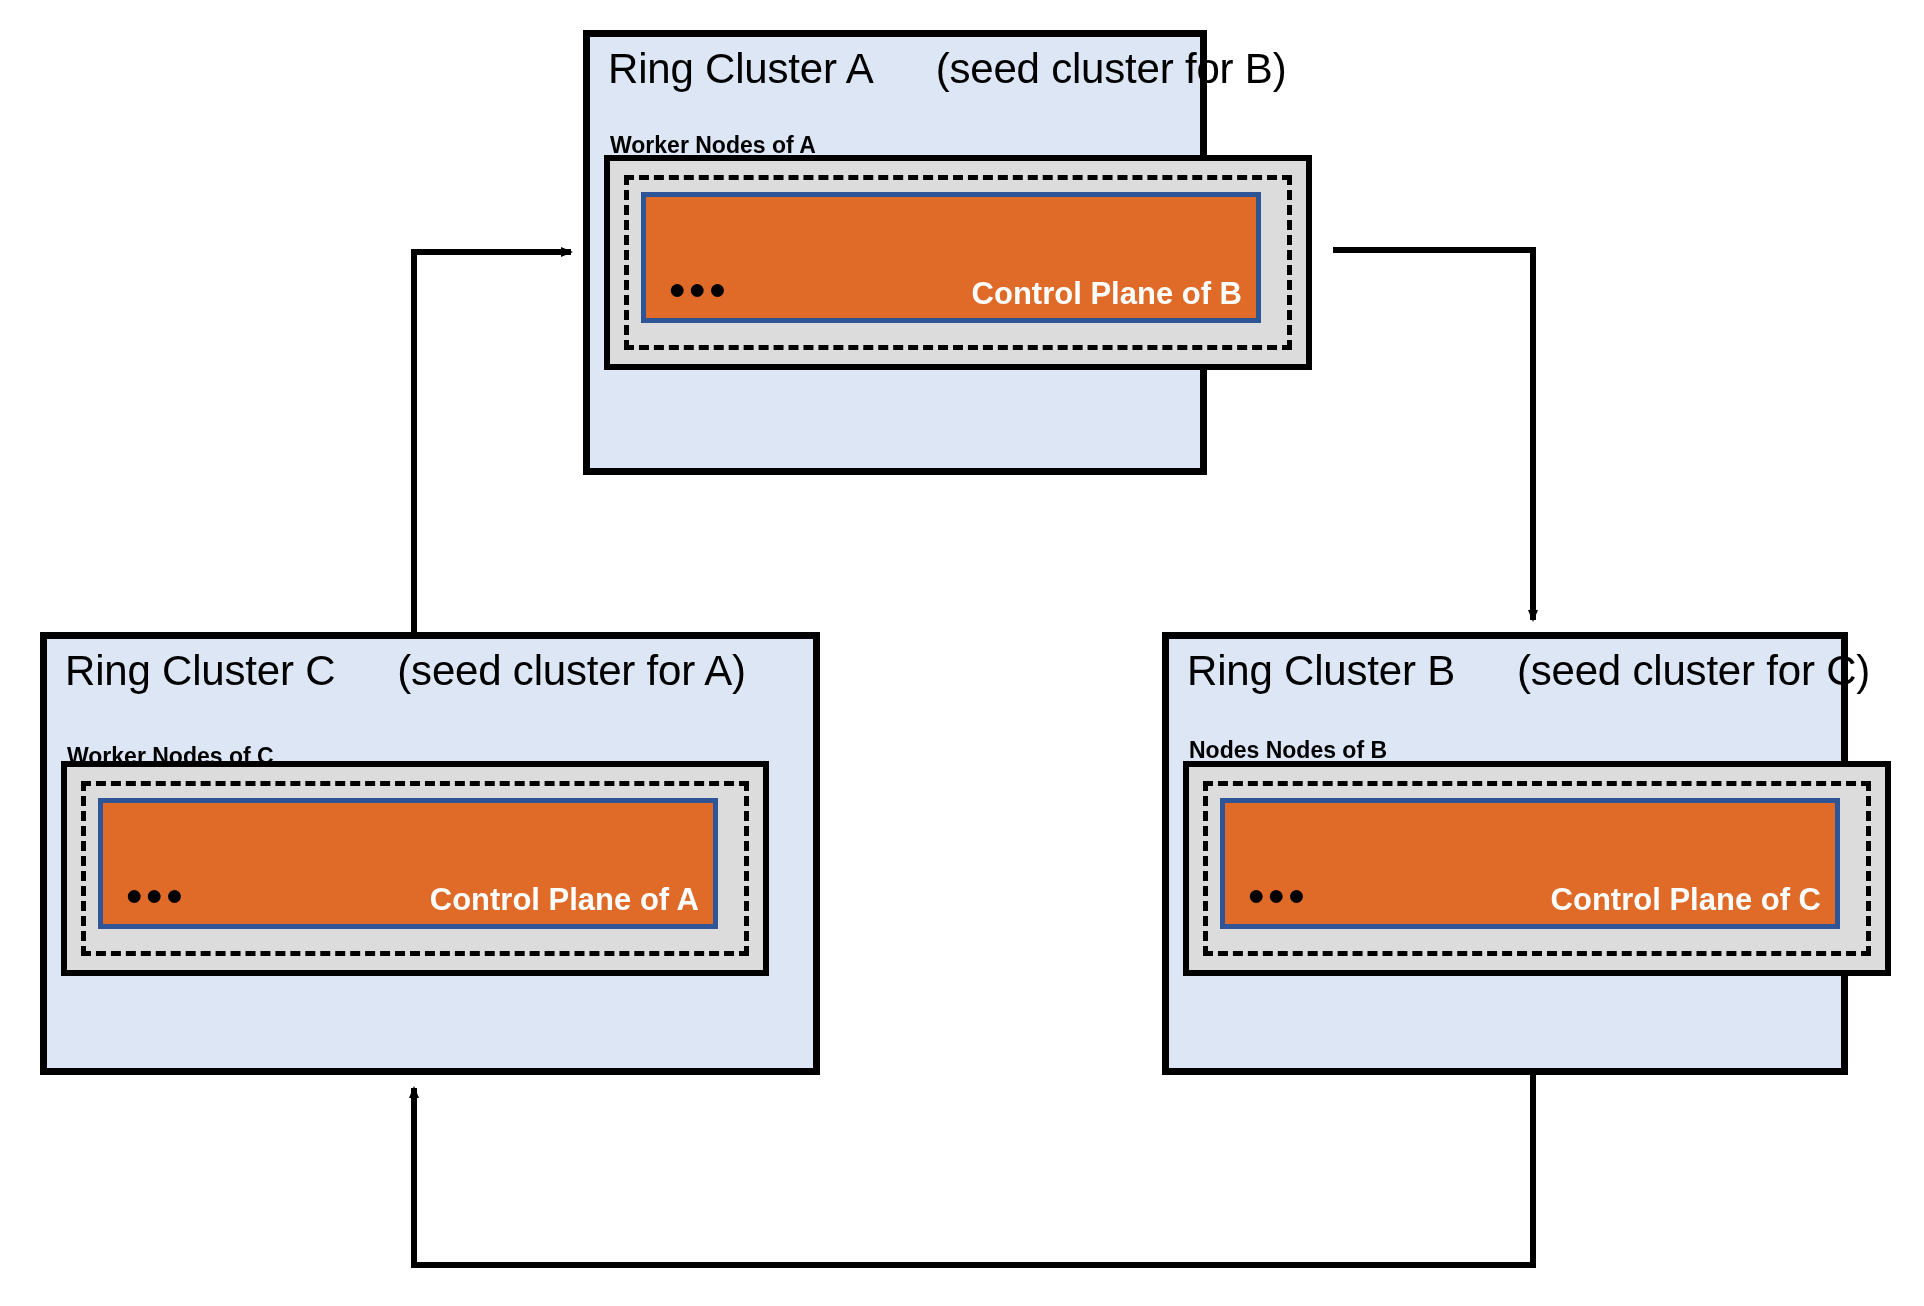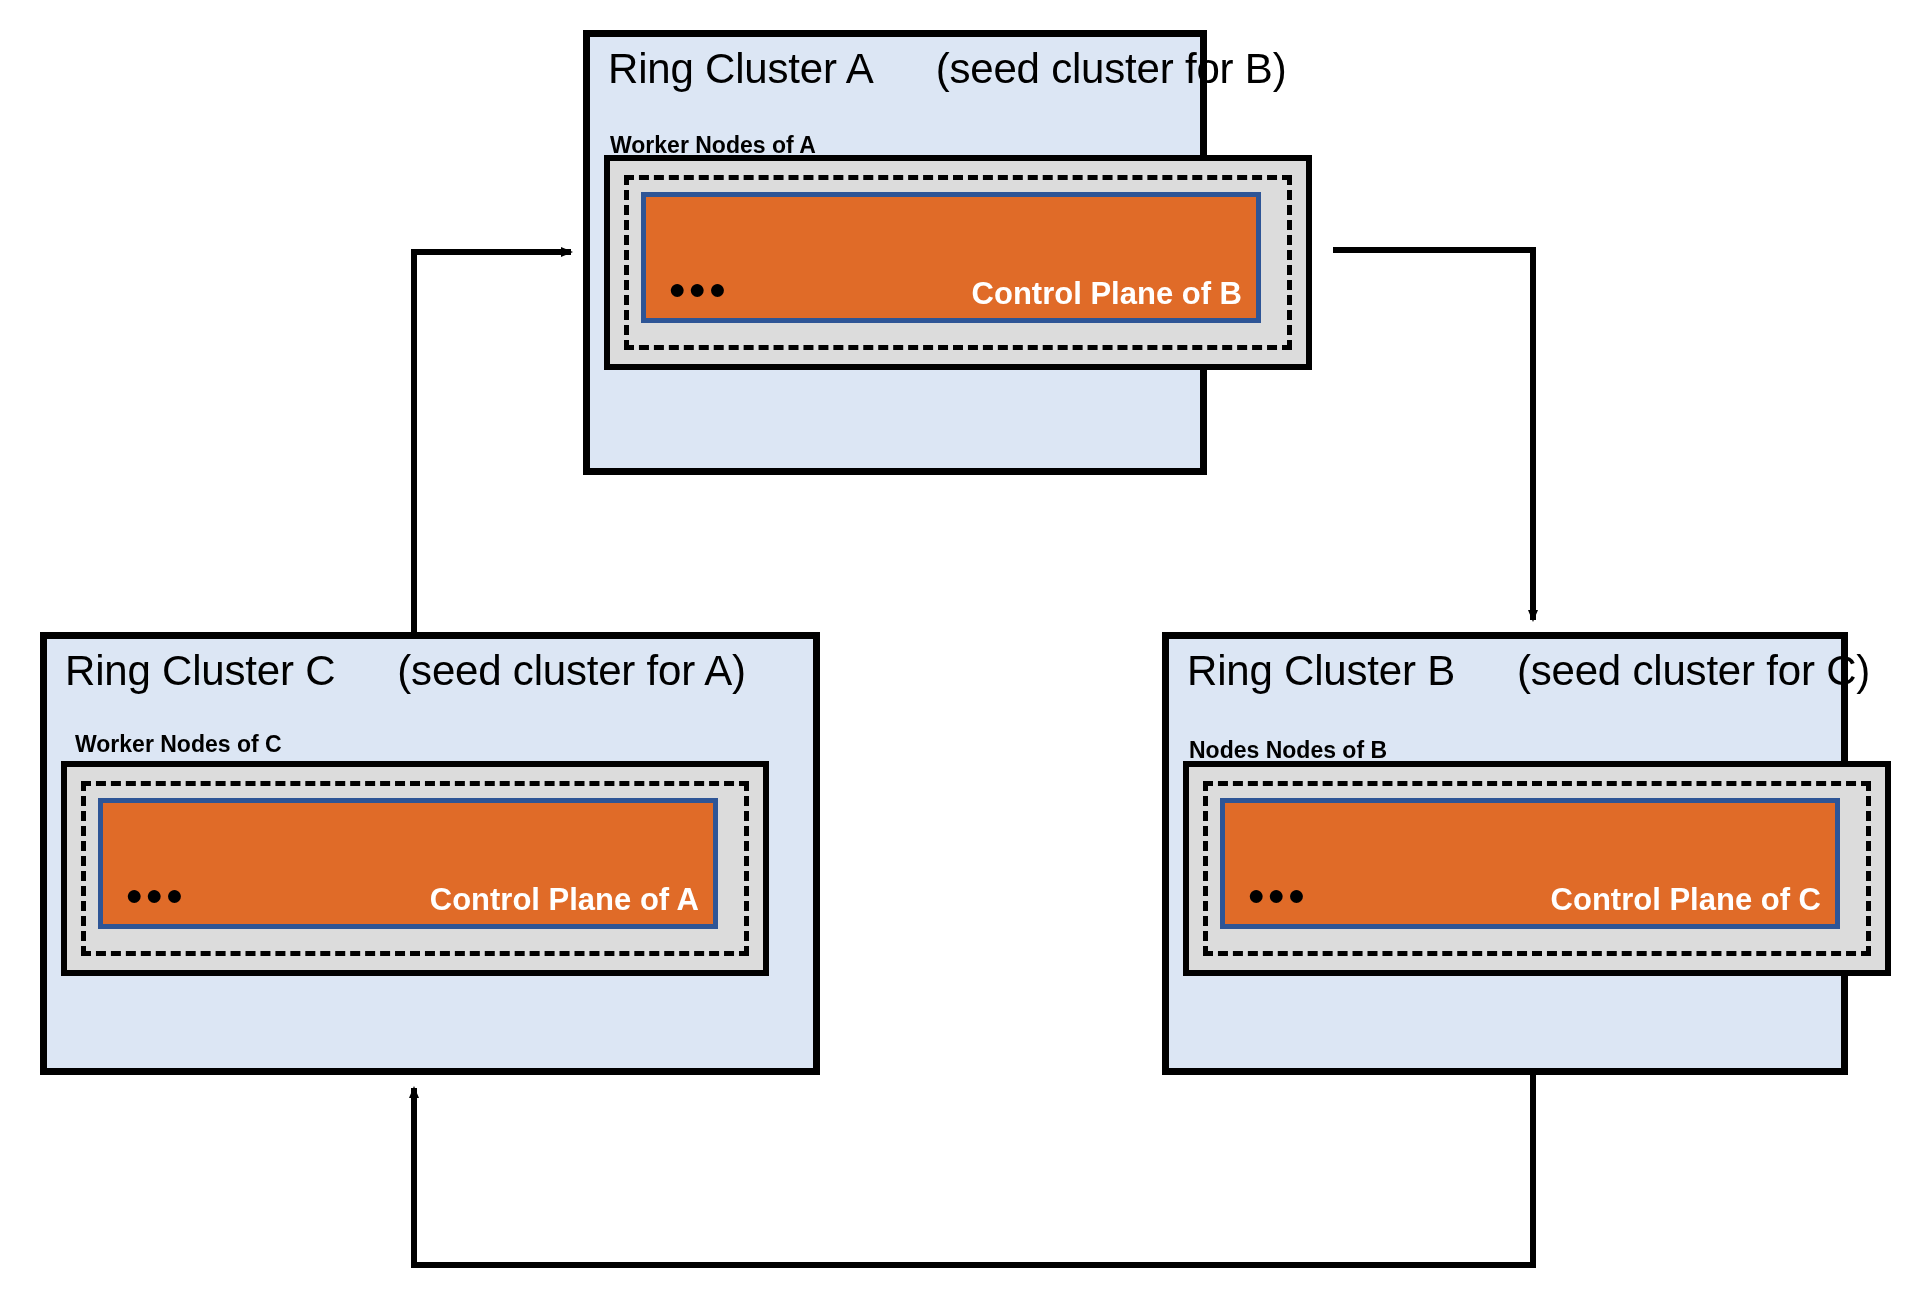--- a/index.html
+++ b/index.html
@@ -51,21 +51,21 @@
           <div class="cp-label">Control Plane of B</div>
         </div>
       </div>
     </div>
   </div>
 
   <div class="cluster" style="left:40px;top:632px;width:780px;height:443px;">
     <div class="cluster-title">
       <span>Ring Cluster C</span><span class="seed">(seed cluster for A)</span>
     </div>
-    <div class="worker-label" style="top:92px;margin-left:8px;">Worker Nodes of C</div>
+    <div class="worker-label" style="top:104px;">Worker Nodes of C</div>
 
     <div class="worker-box" style="left:14px;top:122px;width:708px;height:215px;">
       <div class="dashed-box" style="left:14px;top:14px;right:14px;bottom:14px;">
         <div class="control-plane" style="left:12px;top:12px;right:26px;bottom:22px;">
           <div class="dots">●●●</div>
           <div class="cp-label">Control Plane of A</div>
         </div>
       </div>
     </div>
   </div>

